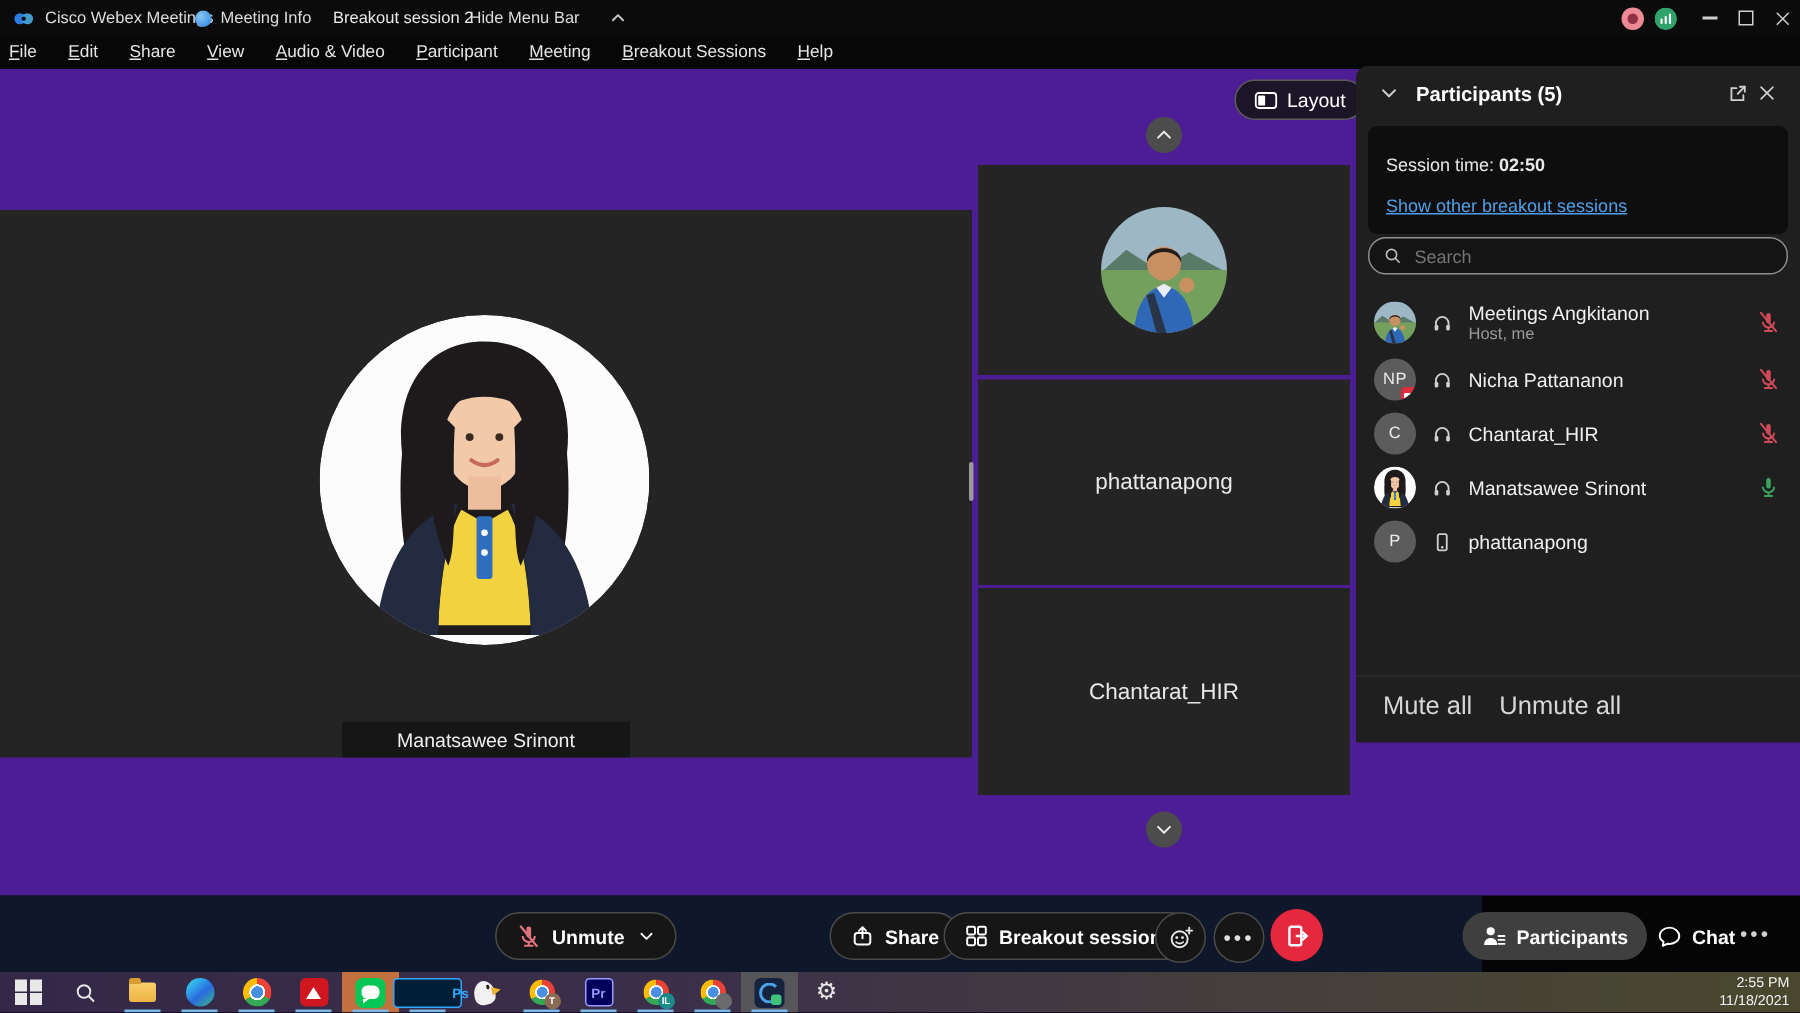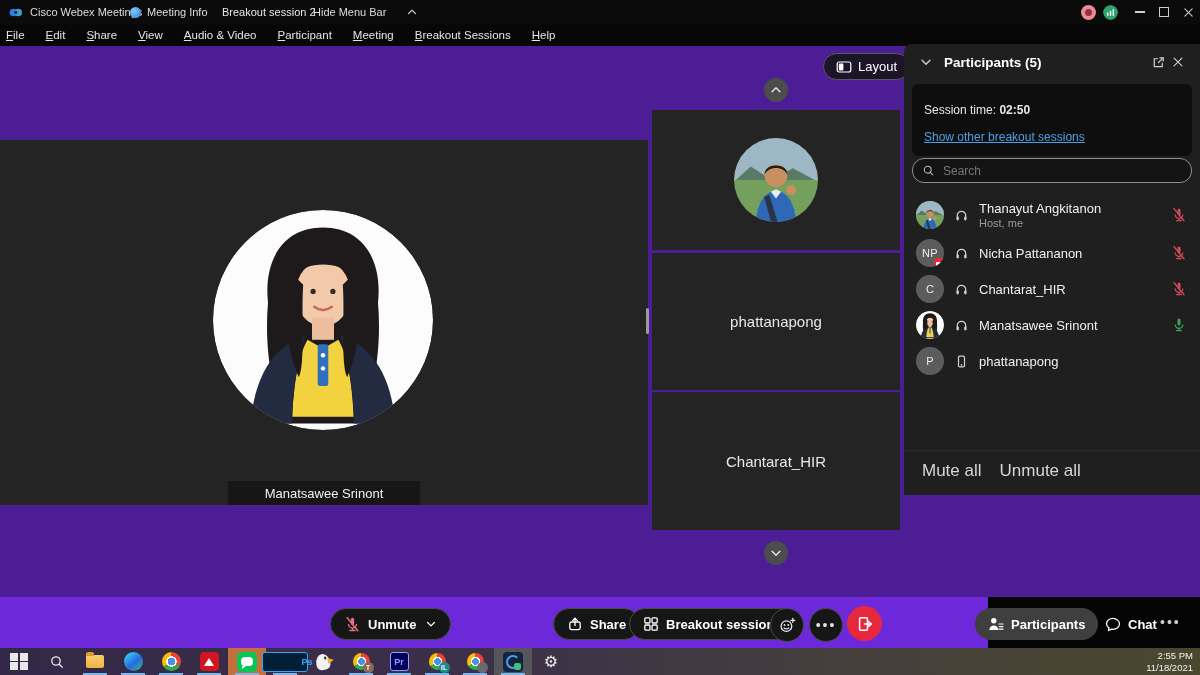--- a/index.html
+++ b/index.html
@@ -67,21 +67,21 @@
   .p-texts{margin-left:10px;display:flex;flex-direction:column;justify-content:center;}
   .p-name{color:#f0f0f0;font-size:13px;line-height:15px;}
   .p-role{color:#9a9a9a;font-size:11px;line-height:13px;margin-top:1px;}
   .mic-slot{margin-left:auto;display:flex;width:18px;justify-content:center;}
   .mic-off{color:#d04a58;}
   .mic-on{color:#3aa45c;}
   .panel-footer{position:absolute;left:0;bottom:0;width:100%;box-sizing:border-box;border-top:1px solid #2c2c2c;padding:10px 18px 14px;display:flex;gap:18px;}
   .foot-btn{color:#d6d6d6;font-size:17px;cursor:pointer;}
 
   
-  .controlbar{position:absolute;left:0;top:597px;width:988px;height:51px;background:#6d28d9;}
+  .controlbar{position:absolute;left:0;top:597px;width:988px;height:51px;background:#0f172a;}
   .pill{position:absolute;top:11px;height:32px;border:1px solid #4a4a4a;border-radius:17px;background:#161616;color:#fff;font-size:13px;font-weight:600;display:flex;align-items:center;gap:7px;padding:0 13px;box-sizing:border-box;cursor:pointer;}
   .roundbtn{position:absolute;top:11px;width:32px;height:32px;border-radius:50%;border:1px solid #4a4a4a;background:#161616;color:#e8e8e8;display:flex;align-items:center;justify-content:center;cursor:pointer;}
   .pink{color:#e2737e;}
   .btn-unmute{left:330px;}
   .btn-video{left:428px;}
   .btn-share{left:553px;}
   .btn-breakout{left:629px;}
   .btn-smile{left:770px;}
   .btn-more{left:809px;border:1px solid #4a4a4a;}
   .btn-leave{left:847px;top:9px;width:35px;height:35px;border:none;background:#e5283e;color:#fff;}
@@ -399,21 +399,21 @@
             <svg width="28" height="28">
               <use href="#sym-man"></use>
             </svg>
           </span>
         <span class="dev-ic">
             <svg width="15" height="15">
               <use href="#ic-headset"></use>
             </svg>
           </span>
         <span class="p-texts">
-          <span class="p-name">Thanayut Angkitanon</span>
+          <span class="p-name">Meetings Angkitanon</span>
           <span class="p-role">Host, me</span>
         </span>
         <span class="mic-slot mic-off">
             <svg width="16" height="16">
               <use href="#ic-mic-off"></use>
             </svg>
           </span>
       </div>
 
       <div class="p-row">

